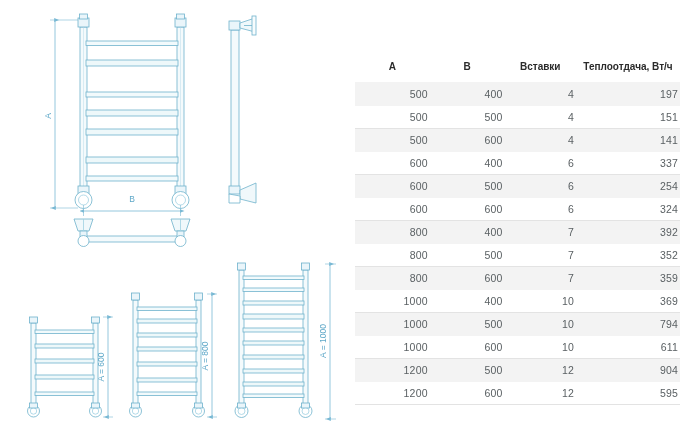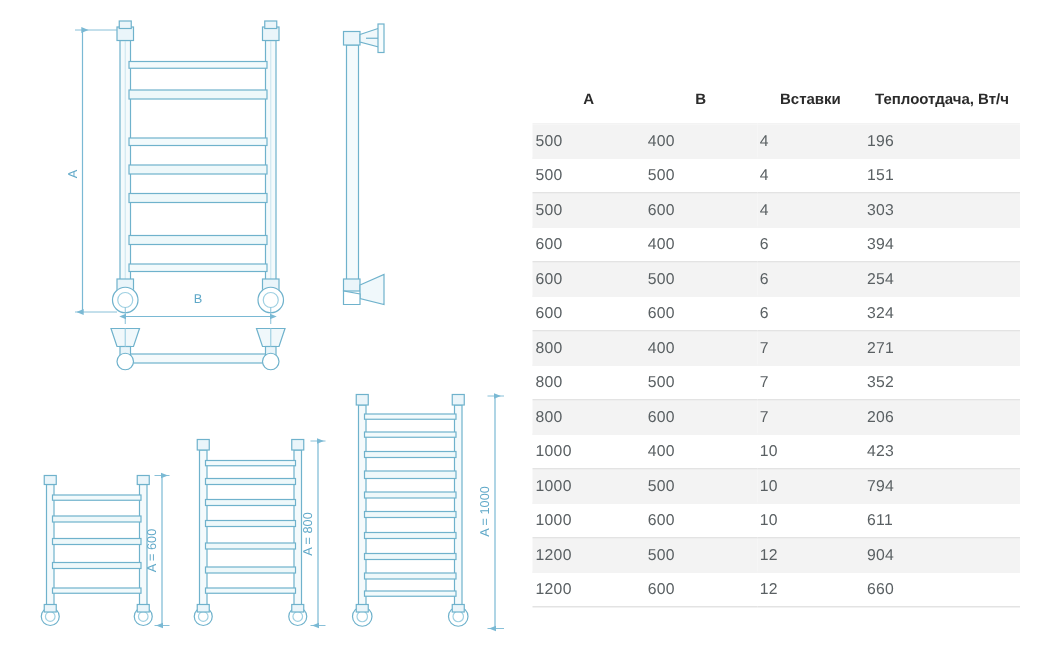--- a/index.html
+++ b/index.html
@@ -39,21 +39,21 @@
   table.spec thead th {
     font-size: 10px;
     font-weight: bold;
     color: #2b2b2b;
     padding: 6px 2px 10px 2px;
     text-align: center;
     white-space: nowrap;
     border: none;
   }
   table.spec tbody td {
-    text-align: left;
+    text-align: right;
     padding: 5px 2px;
     border-top: 1px solid #e3e3e3;
     border-bottom: 1px solid #e3e3e3;
     color: #5a6063;
     font-size: 10.5px;
     letter-spacing: .2px;
   }
   table.spec tbody tr:nth-child(odd) td {
     background: #f3f3f3;
     border-top-color: #f3f3f3;
@@ -265,75 +265,75 @@
         <th>B</th>
         <th>Вставки</th>
         <th>Теплоотдача, Вт/ч</th>
       </tr>
     </thead>
     <tbody id="spec-body">
         <tr>
           <td>500</td>
           <td>400</td>
           <td>4</td>
-          <td>196</td>
+          <td>197</td>
         </tr>
         <tr>
           <td>500</td>
           <td>500</td>
           <td>4</td>
           <td>151</td>
         </tr>
         <tr>
           <td>500</td>
           <td>600</td>
           <td>4</td>
-          <td>303</td>
+          <td>141</td>
         </tr>
         <tr>
           <td>600</td>
           <td>400</td>
           <td>6</td>
-          <td>394</td>
+          <td>337</td>
         </tr>
         <tr>
           <td>600</td>
           <td>500</td>
           <td>6</td>
           <td>254</td>
         </tr>
         <tr>
           <td>600</td>
           <td>600</td>
           <td>6</td>
           <td>324</td>
         </tr>
         <tr>
           <td>800</td>
           <td>400</td>
           <td>7</td>
-          <td>271</td>
+          <td>392</td>
         </tr>
         <tr>
           <td>800</td>
           <td>500</td>
           <td>7</td>
           <td>352</td>
         </tr>
         <tr>
           <td>800</td>
           <td>600</td>
           <td>7</td>
-          <td>206</td>
+          <td>359</td>
         </tr>
         <tr>
           <td>1000</td>
           <td>400</td>
           <td>10</td>
-          <td>423</td>
+          <td>369</td>
         </tr>
         <tr>
           <td>1000</td>
           <td>500</td>
           <td>10</td>
           <td>794</td>
         </tr>
         <tr>
           <td>1000</td>
           <td>600</td>
@@ -343,17 +343,17 @@
         <tr>
           <td>1200</td>
           <td>500</td>
           <td>12</td>
           <td>904</td>
         </tr>
         <tr>
           <td>1200</td>
           <td>600</td>
           <td>12</td>
-          <td>660</td>
+          <td>595</td>
         </tr>
       </tbody>
   </table>
 </div>
 
 </body></html>

